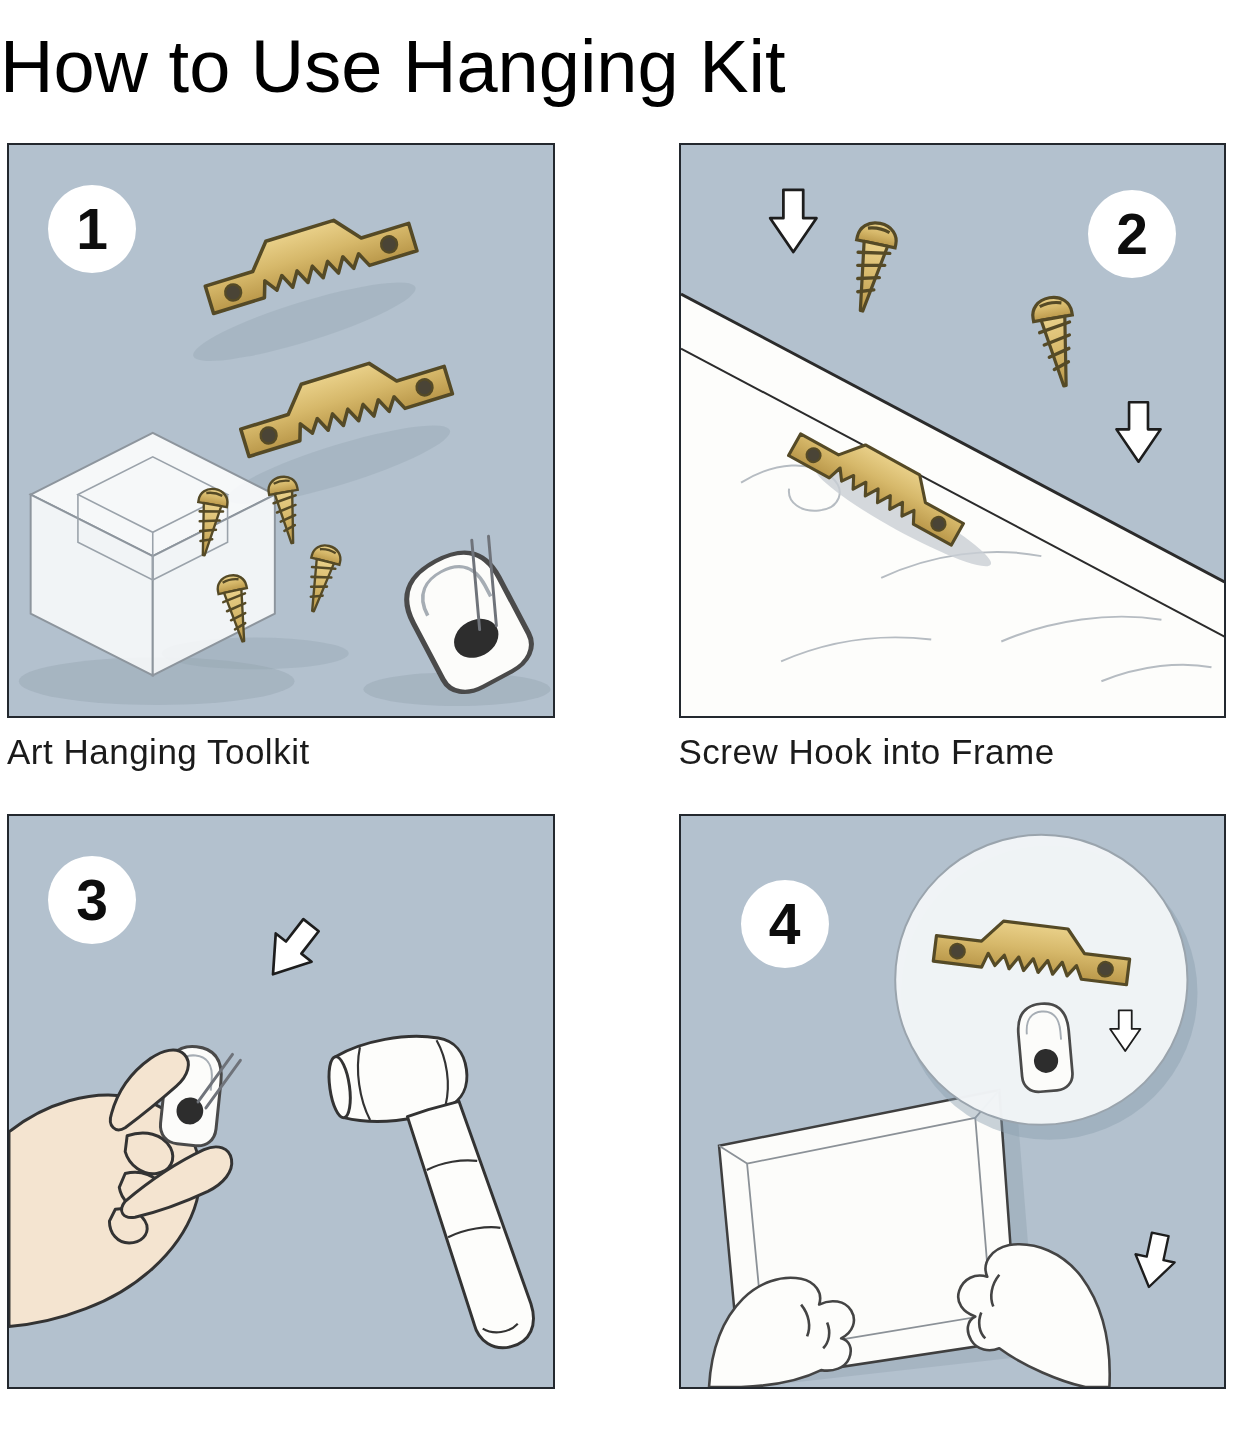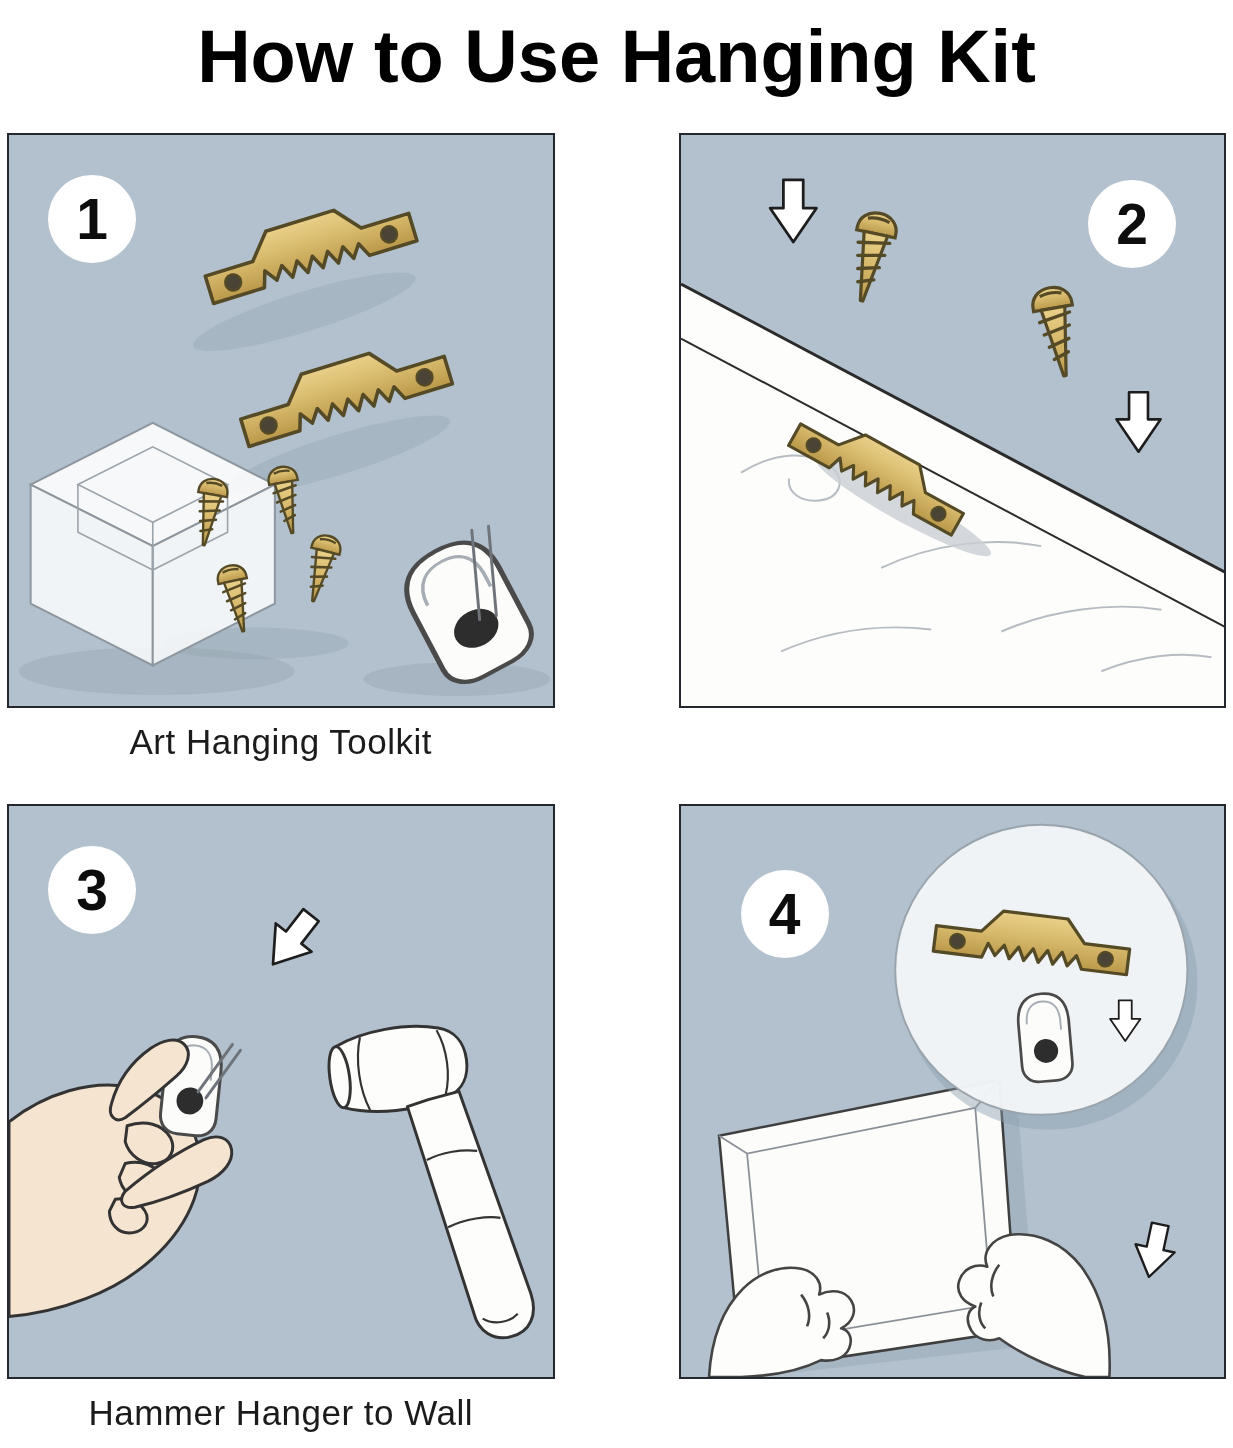--- a/index.html
+++ b/index.html
@@ -3,24 +3,23 @@
 <meta charset="utf-8">
 <style>
   html, body { margin:0; padding:0; }
   body {
     width:1233px; height:1448px;
     background:#ffffff;
     font-family:"Liberation Sans", sans-serif;
     overflow:hidden;
   }
   h1 {
-    margin:14px 0 34px;
-    text-align:center;
+    margin:24px 0 34px;
     font-size:74px;
-    font-weight:700;
+    font-weight:400;
     letter-spacing:0px;
     color:#000;
   }
   .grid {
     display:grid;
     grid-template-columns:1fr 1fr;
     column-gap:124px;
     row-gap:42px;
     padding:0 7px;
   }
@@ -41,21 +40,21 @@
     color:#0d0d0d;
     font-size:57px;
     font-weight:700;
     display:flex; align-items:center; justify-content:center;
     line-height:1;
   }
   .badge-tl { left:39px; top:40px; }
   .badge-tr { right:48px; top:45px; }
   .step-4 .badge { left:60px; top:64px; }
   .caption {
-    text-align:center;
+    text-align:left;
     font-size:35px;
     color:#1b1b1b;
     margin-top:14px;
     letter-spacing:.5px;
   }
 </style>
 </head>
 <body>
 
 <svg width="0" height="0" style="position:absolute" aria-hidden="true">
@@ -160,20 +159,21 @@
         <use href="#screw" transform="translate(176,72) rotate(12) scale(2)"></use>
         <use href="#screw" transform="translate(344,156) rotate(-10) scale(2)"></use>
 
         <use href="#arrow" transform="translate(88,44) scale(1.1)"></use>
         <use href="#arrow" transform="translate(434,258) scale(1.05)"></use>
       </svg>
       <div class="badge badge-tr">
         <span>2</span>
       </div>
     </div>
+    <figcaption class="caption">Screw Hook into Frame</figcaption>
   </figure>
 
   <figure class="step step-3">
     <div class="panel">
       <svg viewBox="0 0 552 575" preserveAspectRatio="none">
 
         <use href="#arrow" transform="translate(265,102) rotate(38 23 30) scale(1.1)"></use>
 
         <g stroke="#333333" stroke-width="3" stroke-linejoin="round">
           <path d="M0,318 C36,290 84,274 128,284 C156,290 178,306 188,330 C196,350 196,374 188,396 C172,440 128,478 78,496 C52,506 24,512 0,514 Z" fill="#f4e4d0"></path>
@@ -199,21 +199,20 @@
           <path d="M96,92 L128,88 L172,300 C176,322 166,338 146,340 C128,342 114,330 112,312 L74,96 Z"></path>
           <path d="M120,318 C130,326 146,326 156,318" fill="none" stroke-width="2.2"></path>
           <path d="M36,20 C28,42 28,72 36,94 M114,24 C122,44 122,70 114,90" fill="none" stroke-width="2.2"></path>
           <path d="M86,152 C102,146 124,146 138,150 M98,222 C116,216 140,216 152,220" fill="none" stroke-width="2.2"></path>
         </g>
       </svg>
       <div class="badge badge-tl">
         <span>3</span>
       </div>
     </div>
-    <figcaption class="caption">Hammer Hanger to Wall</figcaption>
   </figure>
 
   <figure class="step step-4">
     <div class="panel">
       <svg viewBox="0 0 543 575" preserveAspectRatio="none">
         <defs>
           <clipPath id="magclip">
               <circle cx="360" cy="165" r="146"></circle>
             </clipPath>
         </defs>

